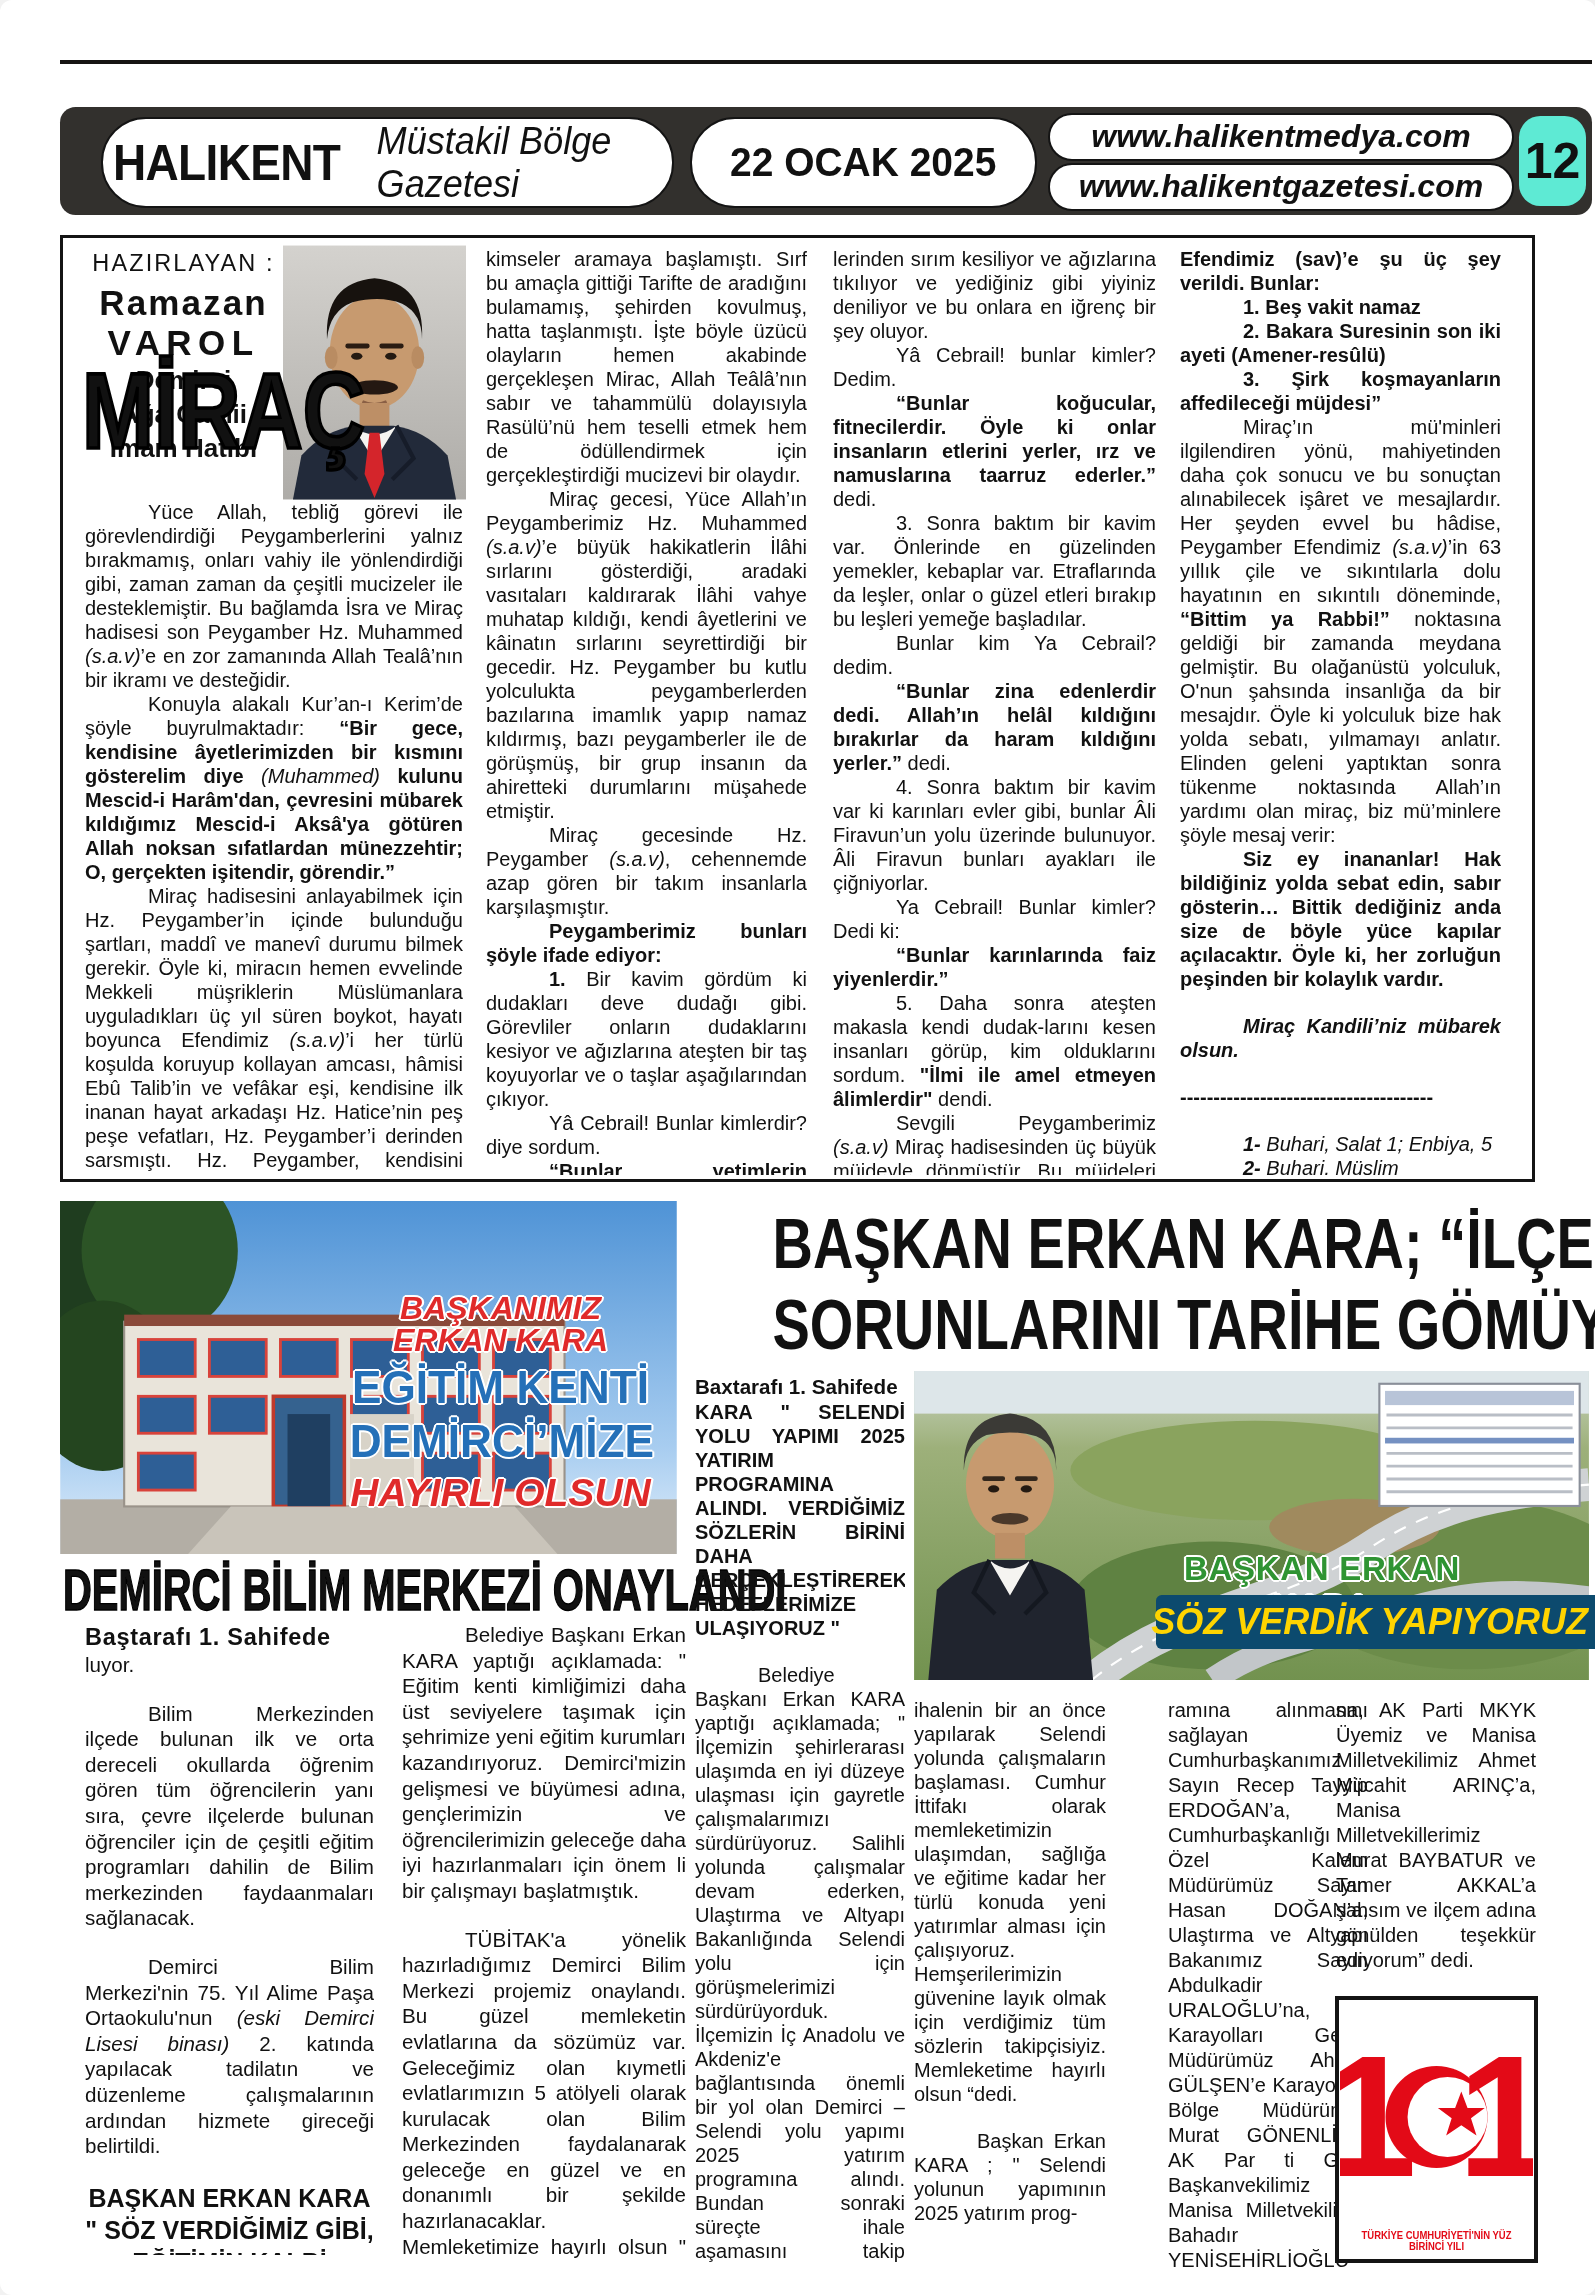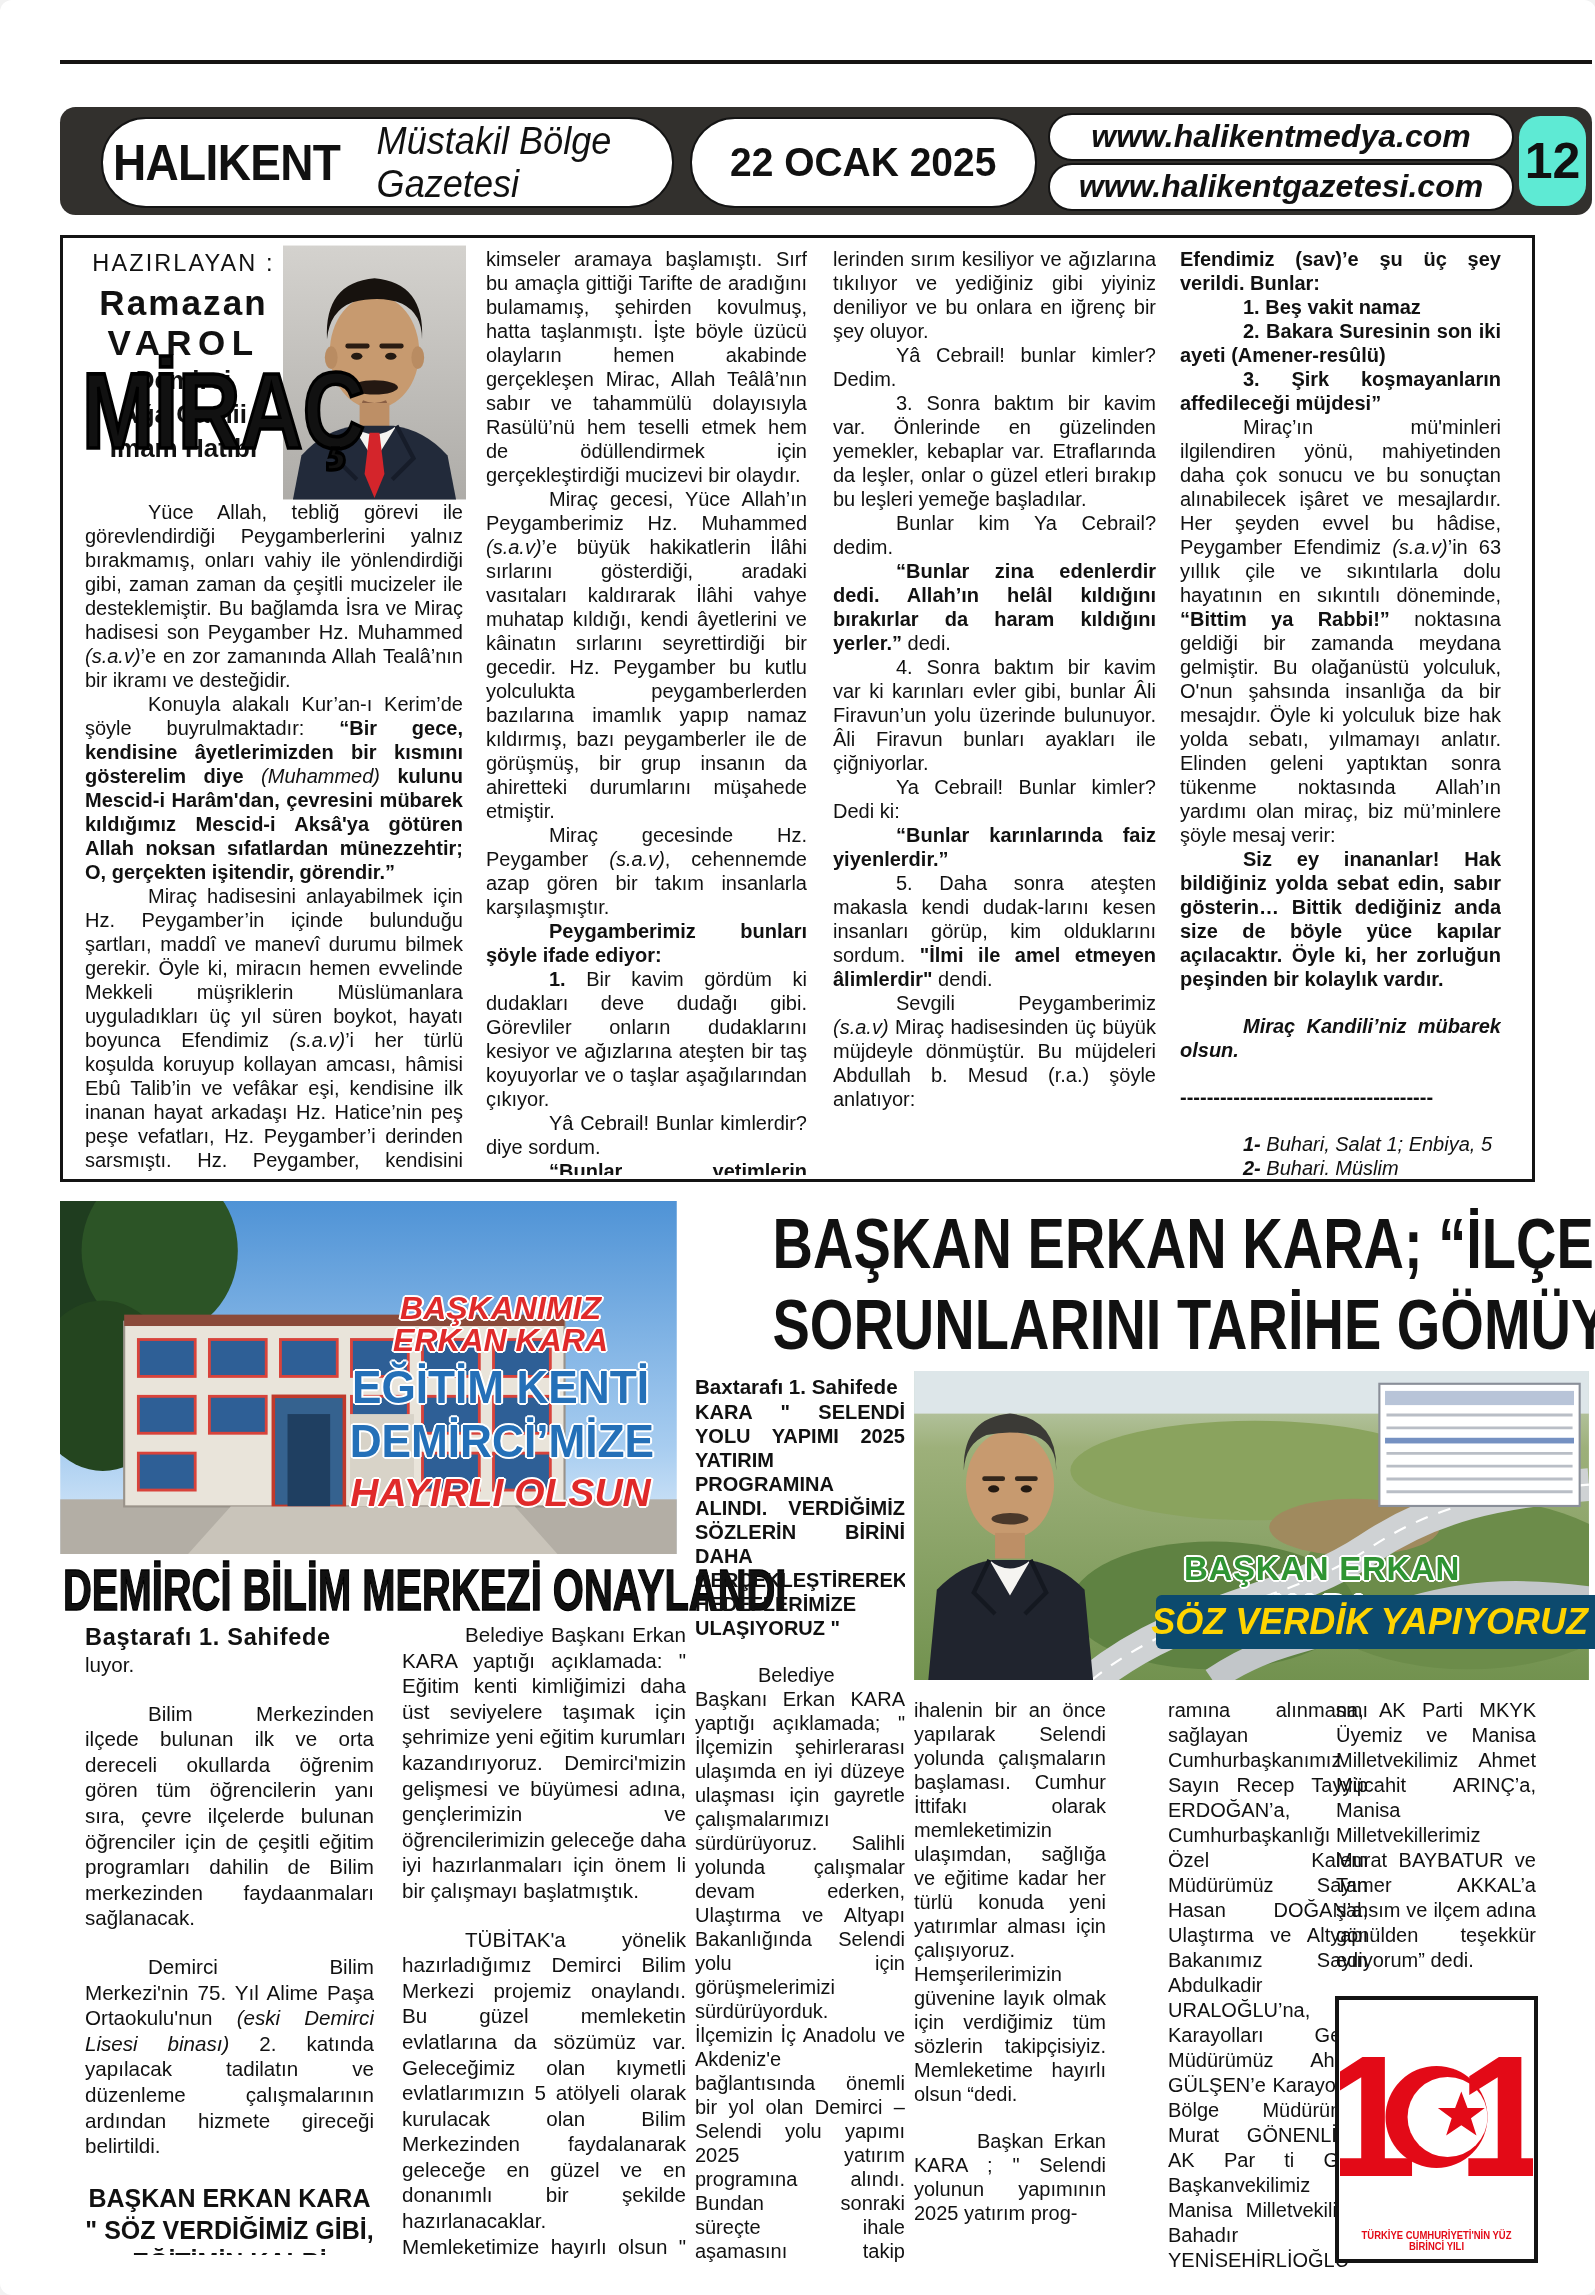--- a/index.html
+++ b/index.html
@@ -159,20 +159,21 @@
       <p class="para"><span>Miraç gecesi, Yüce Allah’ın Peygamberimiz Hz. Muhammed </span><span class="it">(s.a.v)</span><span>’e büyük hakikatlerin İlâhi sırlarını gösterdiği, aradaki vasıtaları kaldırarak İlâhi vahye muhatap kıldığı, kendi âyetlerini ve kâinatın sırlarını seyrettirdiği bir gecedir. Hz. Peygamber bu kutlu yolculukta peygamberlerden bazılarına imamlık yapıp namaz kıldırmış, bazı peygamberler ile de görüşmüş,  bir grup insanın da ahiretteki durumlarını müşahede etmiştir.</span></p>
       <p class="para"><span>Miraç gecesinde Hz. Peygamber </span><span class="it">(s.a.v)</span><span>, cehennemde azap gören bir takım insanlarla karşılaşmıştır.</span></p>
       <p class="para"><span class="b">Peygamberimiz bunları şöyle ifade ediyor:</span></p>
       <p class="para"><span class="b">1.</span><span> Bir kavim gördüm ki dudakları deve dudağı gibi. Görevliler onların dudaklarını kesiyor ve ağızlarına ateşten bir taş koyuyorlar ve o taşlar aşağılarından çıkıyor.</span></p>
       <p class="para"><span>Yâ Cebrail! Bunlar kimlerdir? diye sordum.</span></p>
       <p class="para"><span class="b">“Bunlar yetimlerin mallarını yiyenlerdir.”</span></p>
     </div>
   <div class="article-col" id="col3">
       <p class="para noind"><span>lerinden sırım kesiliyor ve ağızlarına tıkılıyor ve yediğiniz gibi yiyiniz deniliyor ve bu onlara en iğrenç bir şey oluyor.</span></p>
       <p class="para"><span>Yâ Cebrail! bunlar kimler? Dedim.</span></p>
+      <p class="para"><span class="b">“Bunlar koğucular, fitnecilerdir. Öyle ki onlar insanların etlerini yerler, ırz ve namuslarına taarruz ederler.”</span><span> dedi.</span></p>
       <p class="para"><span>3. Sonra baktım bir kavim var. Önlerinde en güzelinden yemekler, kebaplar var. Etraflarında da leşler, onlar o güzel etleri bırakıp bu leşleri yemeğe başladılar.</span></p>
       <p class="para"><span>Bunlar kim Ya Cebrail? dedim.</span></p>
       <p class="para"><span class="b">“Bunlar zina edenlerdir dedi. Allah’ın helâl kıldığını bırakırlar da haram kıldığını yerler.”</span><span> dedi.</span></p>
       <p class="para"><span>4. Sonra baktım bir kavim var ki karınları evler gibi, bunlar Âli Firavun’un yolu üzerinde bulunuyor. Âli Firavun bunları ayakları ile çiğniyorlar.</span></p>
       <p class="para"><span>Ya Cebrail! Bunlar kimler? Dedi ki:</span></p>
       <p class="para"><span class="b">“Bunlar karınlarında faiz yiyenlerdir.”</span></p>
       <p class="para"><span>5. Daha sonra ateşten makasla kendi dudak-larını kesen insanları görüp, kim olduklarını sordum. </span><span class="b">"İlmi ile amel etmeyen âlimlerdir"</span><span> dendi.</span></p>
       <p class="para"><span>Sevgili Peygamberimiz </span><span class="it">(s.a.v)</span><span> Miraç hadisesinden üç büyük müjdeyle dönmüştür. Bu müjdeleri Abdullah b. Mesud (r.a.) şöyle anlatıyor: </span></p>
     </div>
   <div class="article-col" id="col4">

